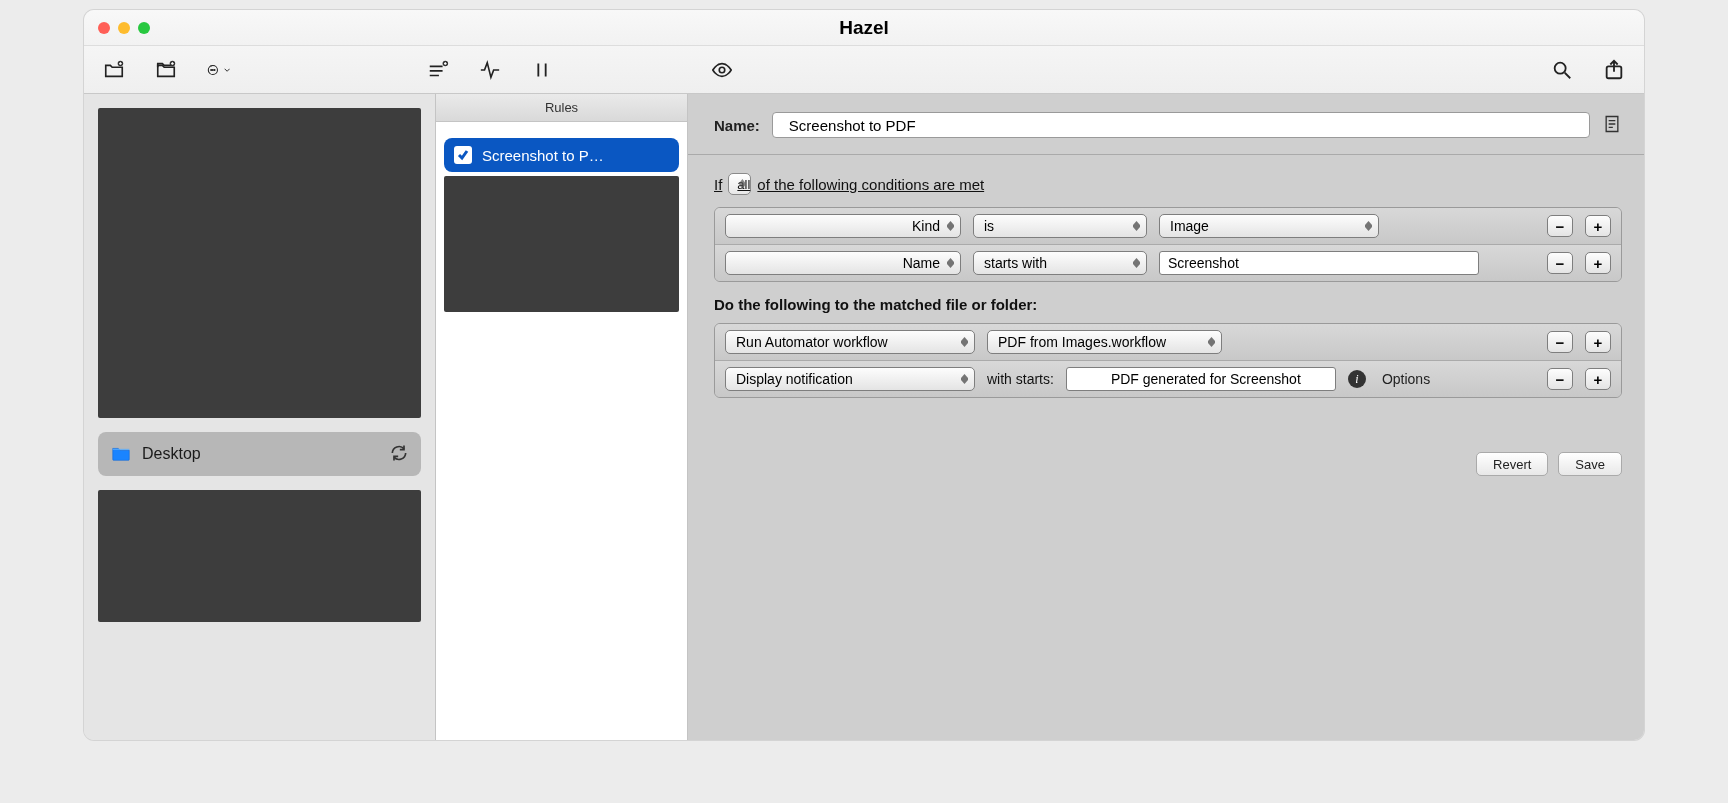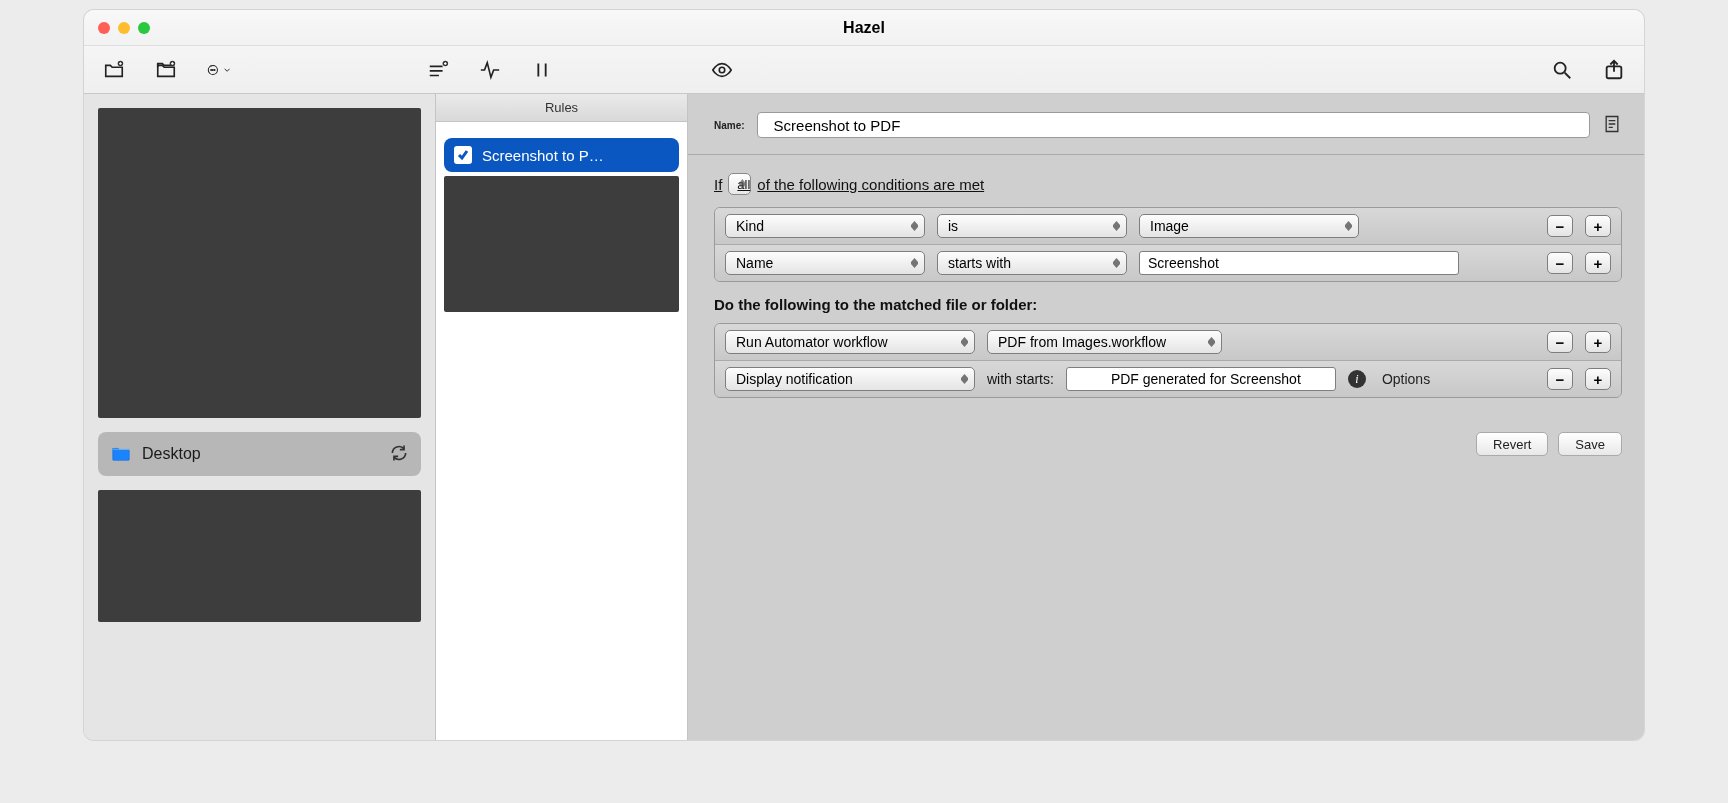--- a/index.html
+++ b/index.html
@@ -18,21 +18,21 @@
   height: 36px;
   display: flex;
   align-items: center;
   background: linear-gradient(#f8f8f8,#f2f2f2);
   border-bottom: 1px solid #ddd;
   position: relative;
 }
 .traffic { display: flex; gap: 8px; padding-left: 14px; }
 .tdot { width: 12px; height: 12px; border-radius: 50%; }
 .tred { background: #ff5f57; } .tyel { background: #febc2e; } .tgrn { background: #28c840; }
-.titlebar .title { position: absolute; left: 0; right: 0; text-align: center; font-weight: 600; font-size: 16px; }
+.titlebar .title { position: absolute; left: 0; right: 0; text-align: center; font-weight: 600; font-size: 19px; }
 
 .toolbar {
   height: 48px;
   background: linear-gradient(#f5f5f5,#efefef);
   border-bottom: 1px solid #c8c8c8;
   display: flex;
   align-items: center;
   padding: 0 18px;
   gap: 28px;
 }
@@ -103,21 +103,21 @@
 .col-editor {
   flex: 1;
   background: #cfcfcf;
   padding: 0;
 }
 .name-row {
   display: flex; align-items: center; gap: 12px;
   padding: 18px 22px 16px 26px;
   border-bottom: 1px solid #aaa;
 }
-.name-row label { font-size: 10px; font-weight: 600; color: #222; }
+.name-row label { font-size: 15px; font-weight: 600; color: #222; }
 .txtfield {
   flex: 1; height: 26px; background: #fff; border: 1px solid #9a9a9a;
   border-radius: 4px; padding: 0 16px; font-size: 15px;
 }
 .notes-ic svg { width: 20px; height: 22px; stroke: #333; fill: none; stroke-width: 1.6; }
 
 .cond-section { padding: 18px 22px 8px 26px; }
 .cond-head { font-size: 15px; color: #111; display: flex; align-items: center; gap: 6px; margin-bottom: 12px; text-decoration: underline; }
 .mini-sel {
   height: 22px; background: linear-gradient(#fff,#e8e8e8); border: 1px solid #8a8a8a;
@@ -144,22 +144,22 @@
   border-radius: 5px; padding: 0 20px 0 10px; font-size: 14px; position: relative;
   display: inline-flex; align-items: center; cursor: default;
 }
 .sel::after {
   content: ""; position: absolute; right: 6px; top: 50%; transform: translateY(-50%);
   width: 7px; height: 10px;
   background: #555;
   clip-path: polygon(0 40%, 50% 0, 100% 40%, 100% 60%, 50% 100%, 0 60%);
   opacity: 0.8;
 }
-.sel.w1 { width: 200px; }
-.sel.w2 { width: 190px; }
+.sel.w1 { width: 236px; justify-content: flex-end; }
+.sel.w2 { width: 174px; }
 .sel.w3 { width: 220px; }
 .sel.w4 { width: 250px; }
 .sel.w5 { width: 235px; }
 .rowtxt {
   height: 24px; background: #fff; border: 1px solid #7e7e7e; border-radius: 3px;
   padding: 0 8px; font-size: 14px; display: inline-flex; align-items: center;
 }
 .rowtxt.w320 { width: 320px; }
 .rowtxt.w270 { width: 270px; padding-left: 44px; }
 .rule-row .grow { flex: 1; }
@@ -174,21 +174,21 @@
   width: 18px; height: 18px; border-radius: 50%; background: #333; color: #fff;
   font-style: italic; font-family: Georgia, serif; font-size: 12px;
   display: inline-flex; align-items: center; justify-content: center; margin-right: 4px;
 }
 .opt-label { font-size: 14px; color: #222; }
 .wp-label { font-size: 14px; color: #111; }
 .footer-btns { display: flex; justify-content: flex-end; gap: 10px; padding: 12px 22px; }
 .btn {
   height: 24px; padding: 0 16px; border-radius: 5px;
   background: linear-gradient(#fff,#e8e8e8); border: 1px solid #aaa;
-  font-size: 13px; color: #222; cursor: default;
+  font-size: 13px; color: #222; cursor: default; margin-top: 20px;
 }
 </style>
 </head>
 <body>
 
 <div class="titlebar">
   <div class="traffic">
     <div class="tdot tred"></div>
     <div class="tdot tyel"></div>
     <div class="tdot tgrn"></div>

